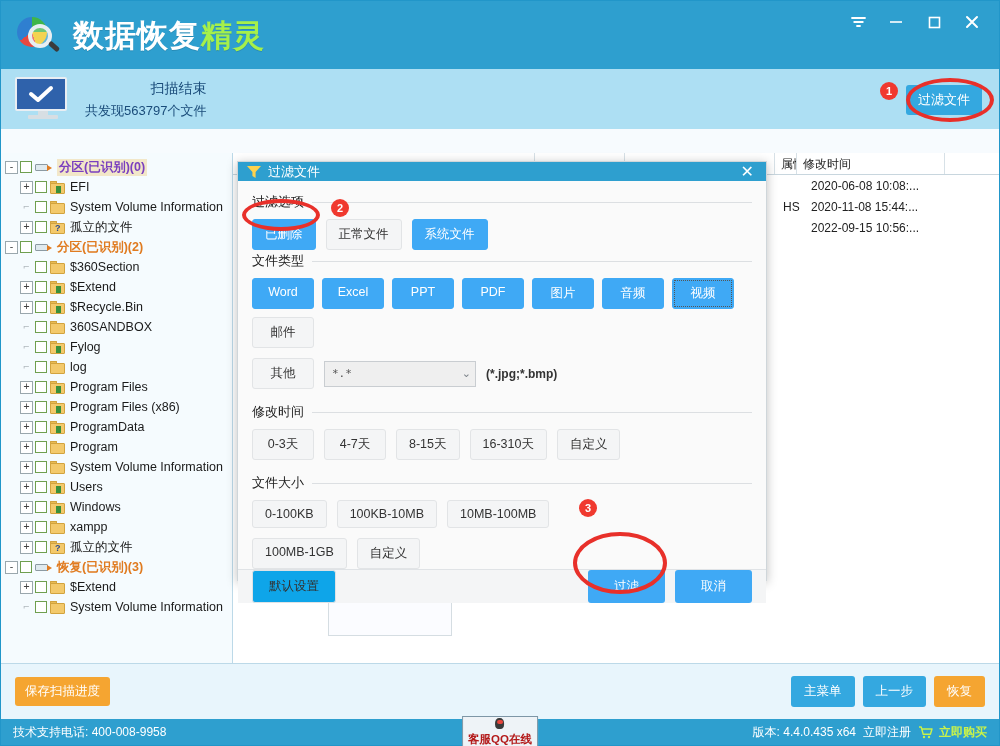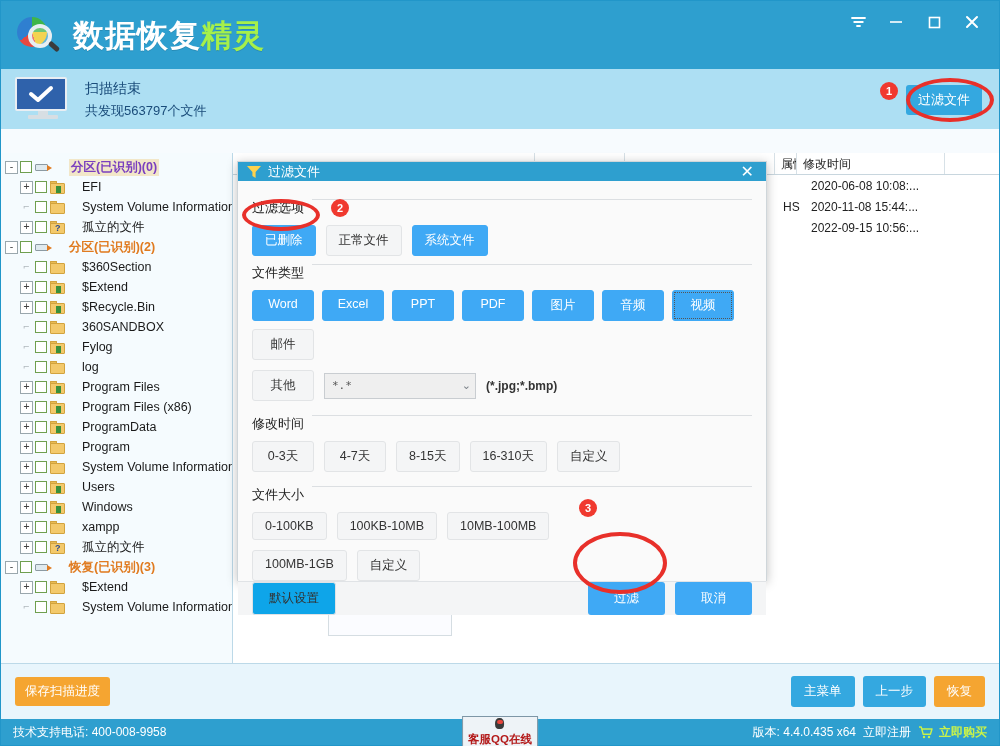--- a/index.html
+++ b/index.html
@@ -51,21 +51,21 @@
     padding:0 14px; position:relative;
   }
   .monitor { width:56px; height:44px; position:relative; margin-right:14px; }
   .monitor .screen {
     width:52px; height:34px; background:#2f62ab; border:2px solid #e9eef3; border-radius:2px;
     display:flex; align-items:center; justify-content:center;
   }
   .monitor .screen svg { display:block; }
   .monitor .neck { width:10px; height:4px; background:#d7dee3; margin:0 auto; }
   .monitor .base { width:30px; height:4px; background:#d7dee3; margin:0 auto; border-radius:1px; }
-  .status-text { line-height:1.65; }
+  .status-text { line-height:1.65;text-align:right; }
   .status-text .l1 { font-size:14px; color:#1a4c7a; }
   .status-text .l2 { font-size:13px; color:#1a4c7a; }
   .filter-btn {
     position:absolute; right:17px; top:16px;
     background:#34a8e0; color:#fff; border:none; border-radius:3px;
     padding:6px 12px; font-size:13px; cursor:pointer;
     font-family:"Liberation Sans",sans-serif;
   }
 
   
@@ -96,21 +96,21 @@
     width:12px; height:12px; border:1px solid #6f9f4f; background:#fff; margin-right:3px; flex:none;
   }
   .tnode .fico { width:15px; height:13px; margin-right:5px; flex:none; position:relative; }
   .tnode .fico .body { position:absolute; inset:2px 0 0 0; background:#f3c96b; border:1px solid #d2a33e; border-radius:1px; }
   .tnode .fico .tab2 { position:absolute; left:0; top:0; width:7px; height:3px; background:#e8bb55; border:1px solid #d2a33e; border-bottom:none; border-radius:1px 1px 0 0; }
   .tnode .fico.trash .body:after { content:""; position:absolute; left:5px; top:2px; width:5px; height:7px; background:#3a8f3a; }
   .tnode .fico.q .body:after { content:"?"; position:absolute; left:4px; top:-1px; font-size:9px; font-weight:bold; color:#2b4b8f; }
   .tnode .dico { width:17px; height:11px; margin-right:5px; flex:none; position:relative; }
   .tnode .dico .d { position:absolute; left:0; top:2px; width:13px; height:7px; background:#dfe9ee; border:1px solid #8c9aa2; border-radius:1px; }
   .tnode .dico .arw { position:absolute; right:0; top:3px; width:0; height:0; border-left:5px solid #e07b20; border-top:3px solid transparent; border-bottom:3px solid transparent; }
-  .tnode .lbl { color:#1a1a1a;margin-left:12px; }
+  .tnode .lbl { color:#1a1a1a; }
   .tnode.part .lbl { color:#e07b20; font-weight:bold; }
   .tnode.part.sel .lbl { color:#7a3fbf; background:#f2e7c9; padding:0 2px; }
   .tnode.recov .lbl { color:#e07b20; font-weight:bold; }
 
   
   .main-pane { flex:1; position:relative; background:#fff; overflow:hidden; }
   .colhead { display:flex; height:22px; border-bottom:1px solid #c8d6de; background:#fff; }
   .colhead .c { border-right:1px solid #d7e1e7; font-size:12px; padding:3px 6px; color:#222; white-space:nowrap; overflow:hidden; }
   .filerow { display:flex; height:21px; font-size:12px; align-items:center; }
   .filerow .c { padding:0 6px; white-space:nowrap; overflow:hidden; }
@@ -155,21 +155,21 @@
 
   
   .dlg-shadow { position:absolute; left:236px; top:160px; width:530px; height:420px; box-shadow:0 2px 10px rgba(0,0,0,.25); }
   .dlg { position:absolute; inset:0; background:#fafafa; border:1px solid #cfd6da; display:flex; flex-direction:column; }
   .dlg-title {
     height:32px; background:#2e9fcf; display:flex; align-items:center; padding:0 8px; color:#fff; font-size:13px;
   }
   .dlg-title .funnel { width:16px; height:14px; margin-right:6px; }
   .dlg-title .x { margin-left:auto; font-size:16px; cursor:pointer; padding:0 4px; font-family:"DejaVu Sans",sans-serif; }
   .dlg-body { flex:1; padding:10px 14px 0 14px; background:#fafafa; }
-  .sect { display:flex; align-items:flex-start; margin:8px 0 8px 0;font-family:Liberation Serif, serif; }
+  .sect { display:flex; align-items:center; margin:2px 0 8px 0;font-family:Liberation Serif, serif; }
   .sect .t { font-size:13px; color:#222; white-space:nowrap; }
   .sect .ln { flex:1; height:1px; background:#dcdfe2; margin-left:8px; }
   .chips { display:flex; flex-wrap:wrap; gap:10px; }
   .chip {
     min-width:62px; padding:6px 12px; border-radius:3px; font-size:12.5px; text-align:center; cursor:pointer;
     background:#f4f5f6; border:1px solid #e2e4e6; color:#333;
     font-family:"Liberation Sans",sans-serif;
   }
   .chip.on { background:#3fa9f5; border-color:#3fa9f5; color:#fff; }
   .chip.focus { outline:1px dotted #555; outline-offset:-3px; }

